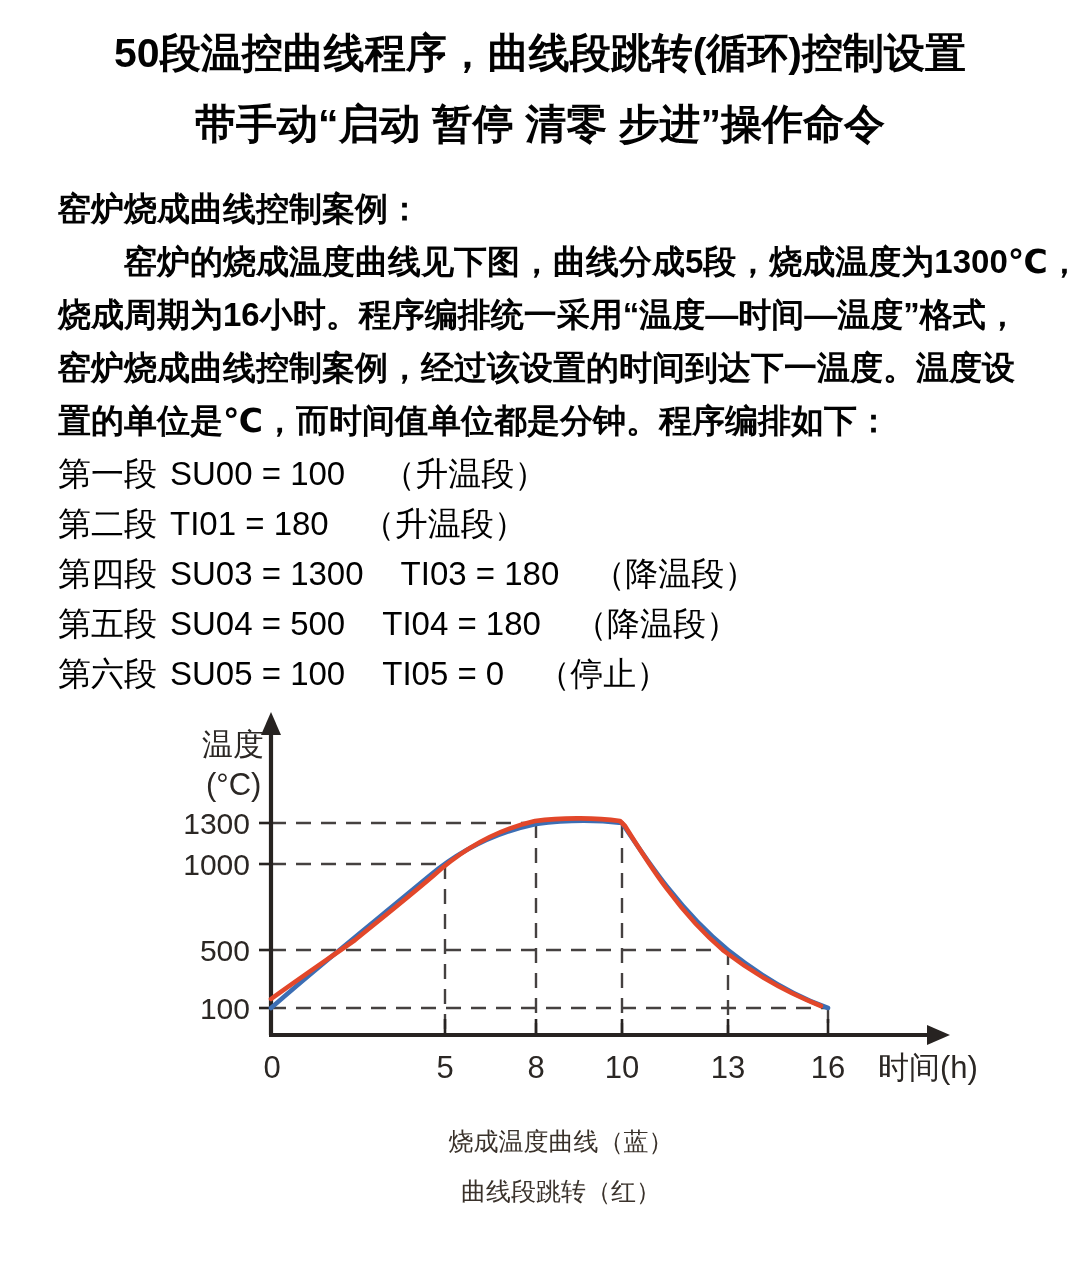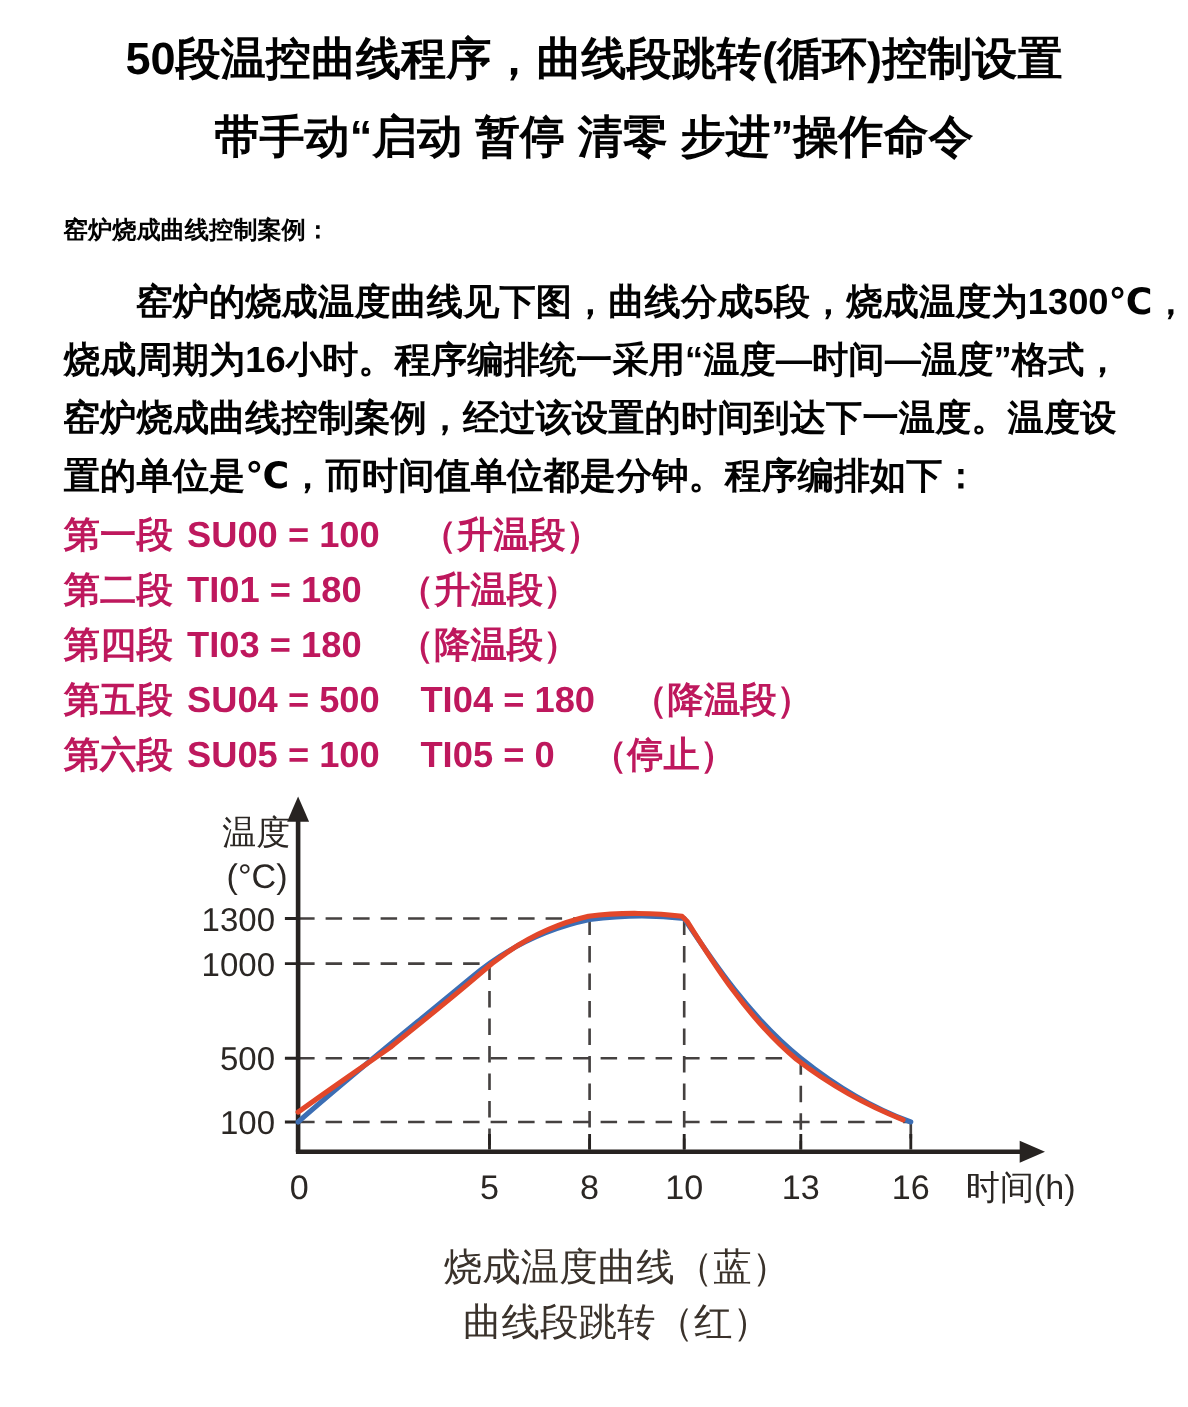--- a/index.html
+++ b/index.html
@@ -11,45 +11,45 @@
     color:#000;
     overflow:hidden;
   }
   .title-wrap{padding-top:18px;text-align:center;}
   .title-line{
     font-size:41px;font-weight:800;line-height:71px;
     letter-spacing:0px;color:#020202;white-space:nowrap;
   }
   .body-wrap{margin:22px 58px 0 58px;}
   .case-heading{
-    font-size:22px;font-weight:700;line-height:53px;color:#020202;
+    font-size:33px;font-weight:700;line-height:53px;color:#020202;
   }
   .para-line{
     font-size:33px;font-weight:700;line-height:53px;color:#020202;white-space:nowrap;
   }
-  .para-line.indent{text-indent:2em;margin-top:12px;}
+  .para-line.indent{text-indent:2em;}
   .program{margin-top:2px;}
   .prog-row{
     display:flex;align-items:baseline;
-    font-size:33px;font-weight:700;line-height:50px;color:#be185d;white-space:nowrap;
+    font-size:33px;font-weight:400;line-height:50px;color:#000000;white-space:nowrap;
   }
   .prog-seg{margin-right:13px;}
   .prog-su{margin-right:37px;}
   .prog-ti{margin-right:33px;}
   .chart-wrap{margin-top:8px;margin-left:150px;width:880px;height:395px;}
   .chart-svg text{
     font-family:"Liberation Sans","DejaVu Sans",sans-serif;
     fill:#2b2724;font-weight:400;
   }
   .ytick-label{font-size:30px;}
   .xtick-label{font-size:31px;}
   .ax-title{font-size:31px;}
   .legend-wrap{margin-top:14px;text-align:center;padding-left:42px;}
   .legend-line{
-    font-size:35px;font-weight:500;line-height:50px;color:#3a322b;white-space:nowrap;
+    font-size:25px;font-weight:500;line-height:50px;color:#3a322b;white-space:nowrap;
   }
 </style>
 </head>
 <body>
 
 <div class="page">
 
   <div class="title-wrap">
     <div class="title-line">50段温控曲线程序，曲线段跳转(循环)控制设置</div>
     <div class="title-line">带手动“启动 暂停 清零 步进”操作命令</div>
@@ -68,20 +68,21 @@
         <span class="prog-su">SU00 = 100</span>
         <span class="prog-note">（升温段）</span>
       </div>
       <div class="prog-row">
         <span class="prog-seg">第二段</span>
         <span class="prog-ti">TI01 = 180</span>
         <span class="prog-note">（升温段）</span>
       </div>
       <div class="prog-row">
         <span class="prog-seg">第四段</span>
+        <span class="prog-su">SU03 = 1300</span>
         <span class="prog-ti">TI03 = 180</span>
         <span class="prog-note">（降温段）</span>
       </div>
       <div class="prog-row">
         <span class="prog-seg">第五段</span>
         <span class="prog-su">SU04 = 500</span>
         <span class="prog-ti">TI04 = 180</span>
         <span class="prog-note">（降温段）</span>
       </div>
       <div class="prog-row">

